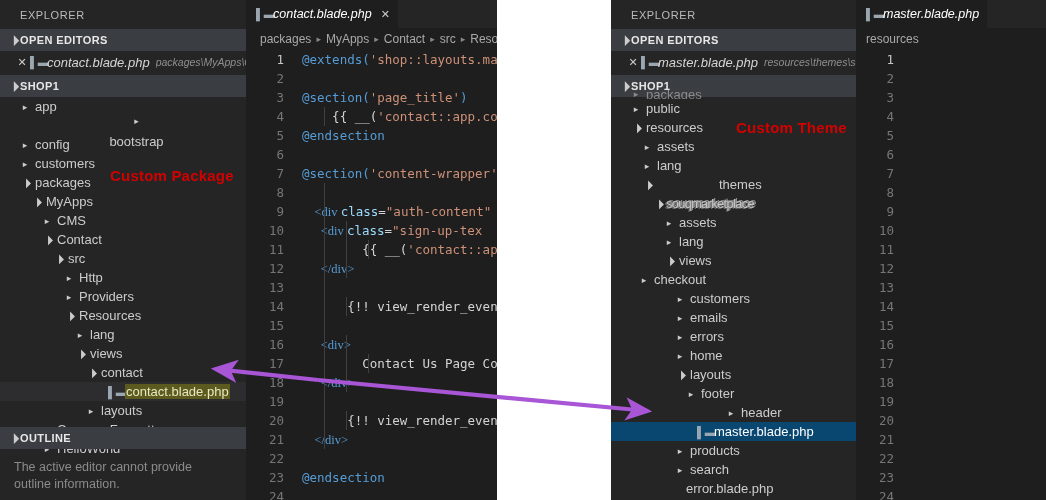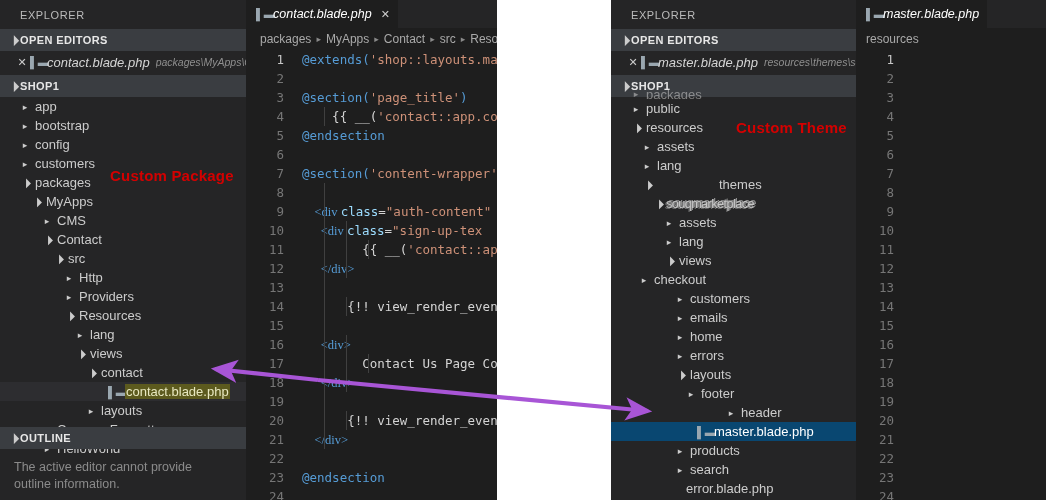--- a/index.html
+++ b/index.html
@@ -104,21 +104,21 @@
         <span class="twist open"></span>
         <span>SHOP1</span>
       </div>
 
       <div class="tree" id="left-tree">
           <div class="trow" style="padding-left: 19px;">
             <span class="twist closed"></span>
             <span style="flex: 0 0 4px;"></span>
             <span class="lbl">app</span>
           </div>
-          <div class="trow" style="padding-left: 19px;">
+          <div class="trow" style="padding-left: 27px; flex-direction: column;">
             <span class="twist closed"></span>
             <span style="flex: 0 0 4px;"></span>
             <span class="lbl">bootstrap</span>
           </div>
           <div class="trow" style="padding-left: 19px;">
             <span class="twist closed"></span>
             <span style="flex: 0 0 4px;"></span>
             <span class="lbl">config</span>
           </div>
           <div class="trow" style="padding-left: 19px;">
@@ -344,26 +344,26 @@
             <span class="lbl">customers</span>
           </div>
           <div class="trow" style="padding-left: 63px;">
             <span class="twist closed"></span>
             <span style="flex: 0 0 4px;"></span>
             <span class="lbl">emails</span>
           </div>
           <div class="trow" style="padding-left: 63px;">
             <span class="twist closed"></span>
             <span style="flex: 0 0 4px;"></span>
+            <span class="lbl">errors</span>
+          </div>
+          <div class="trow" style="padding-left: 63px;">
+            <span class="twist closed"></span>
+            <span style="flex: 0 0 4px;"></span>
             <span class="lbl">home</span>
-          </div>
-          <div class="trow" style="padding-left: 63px;">
-            <span class="twist closed"></span>
-            <span style="flex: 0 0 4px;"></span>
-            <span class="lbl">errors</span>
           </div>
           <div class="trow" style="padding-left: 63px;">
             <span class="twist open"></span>
             <span style="flex: 0 0 4px;"></span>
             <span class="lbl">layouts</span>
           </div>
           <div class="trow" style="padding-left: 74px;">
             <span class="twist closed"></span>
             <span style="flex: 0 0 4px;"></span>
             <span class="lbl">footer</span>

